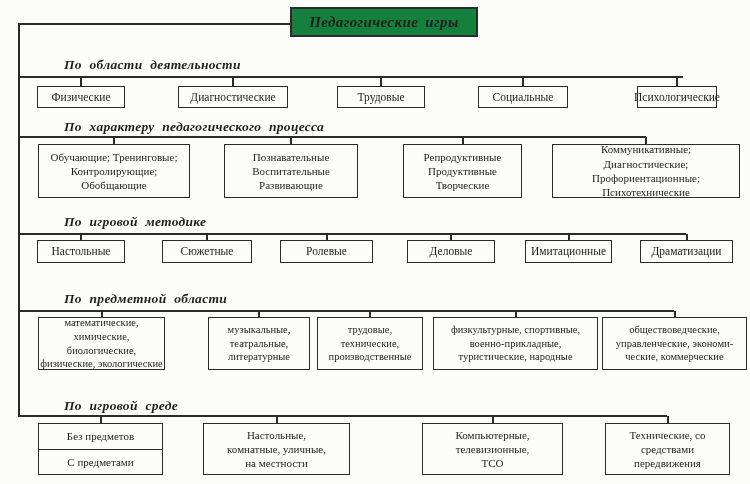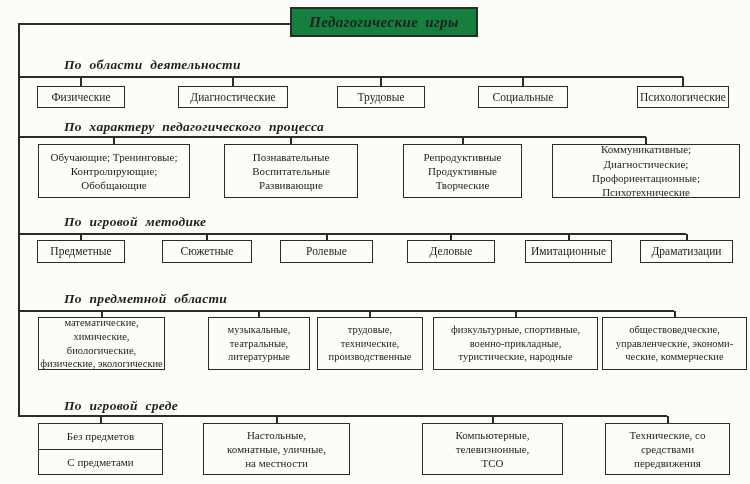--- a/index.html
+++ b/index.html
@@ -67,21 +67,21 @@
     <span>Педагогические игры</span>
   </div>
 
   <div class="sec-header" style="top:57px;">По области деятельности</div>
   <div class="hline" style="left:18px;top:76px;width:665px;"></div>
   <div class="row row1" style="top:86px;height:22px;--tick:10px;">
     <div class="dbox" style="left:37px;width:88px;">Физические</div>
     <div class="dbox" style="left:178px;width:110px;">Диагностические</div>
     <div class="dbox" style="left:337px;width:88px;">Трудовые</div>
     <div class="dbox" style="left:478px;width:90px;">Социальные</div>
-    <div class="dbox" style="left:637px;width:92px;">Психологические</div>
+    <div class="dbox" style="left:637px;width:80px;">Психологические</div>
   </div>
 
   <div class="sec-header" style="top:119px;">По характеру педагогического процесса</div>
   <div class="hline" style="left:18px;top:136px;width:628px;"></div>
   <div class="row row2" style="top:144px;height:54px;--tick:8px;">
     <div class="dbox" style="left:38px;width:152px;">Обучающие; Тренинговые;
 Контролирующие;
 Обобщающие</div>
     <div class="dbox" style="left:224px;width:134px;">Познавательные
 Воспитательные
@@ -91,21 +91,21 @@
 Творческие</div>
     <div class="dbox" style="left:552px;width:188px;">Коммуникативные;
 Диагностические;
 Профориентационные;
 Психотехнические</div>
   </div>
 
   <div class="sec-header" style="top:214px;">По игровой методике</div>
   <div class="hline" style="left:18px;top:233px;width:668px;"></div>
   <div class="row row3" style="top:240px;height:23px;--tick:7px;">
-    <div class="dbox" style="left:37px;width:88px;">Предметные</div>
+    <div class="dbox" style="left:37px;width:88px;">Настольные</div>
     <div class="dbox" style="left:162px;width:90px;">Сюжетные</div>
     <div class="dbox" style="left:280px;width:93px;">Ролевые</div>
     <div class="dbox" style="left:407px;width:88px;">Деловые</div>
     <div class="dbox" style="left:525px;width:87px;">Имитационные</div>
     <div class="dbox" style="left:640px;width:93px;">Драматизации</div>
   </div>
 
   <div class="sec-header" style="top:291px;">По предметной области</div>
   <div class="hline" style="left:18px;top:310px;width:656px;"></div>
   <div class="row row4" style="top:317px;height:53px;--tick:7px;">

